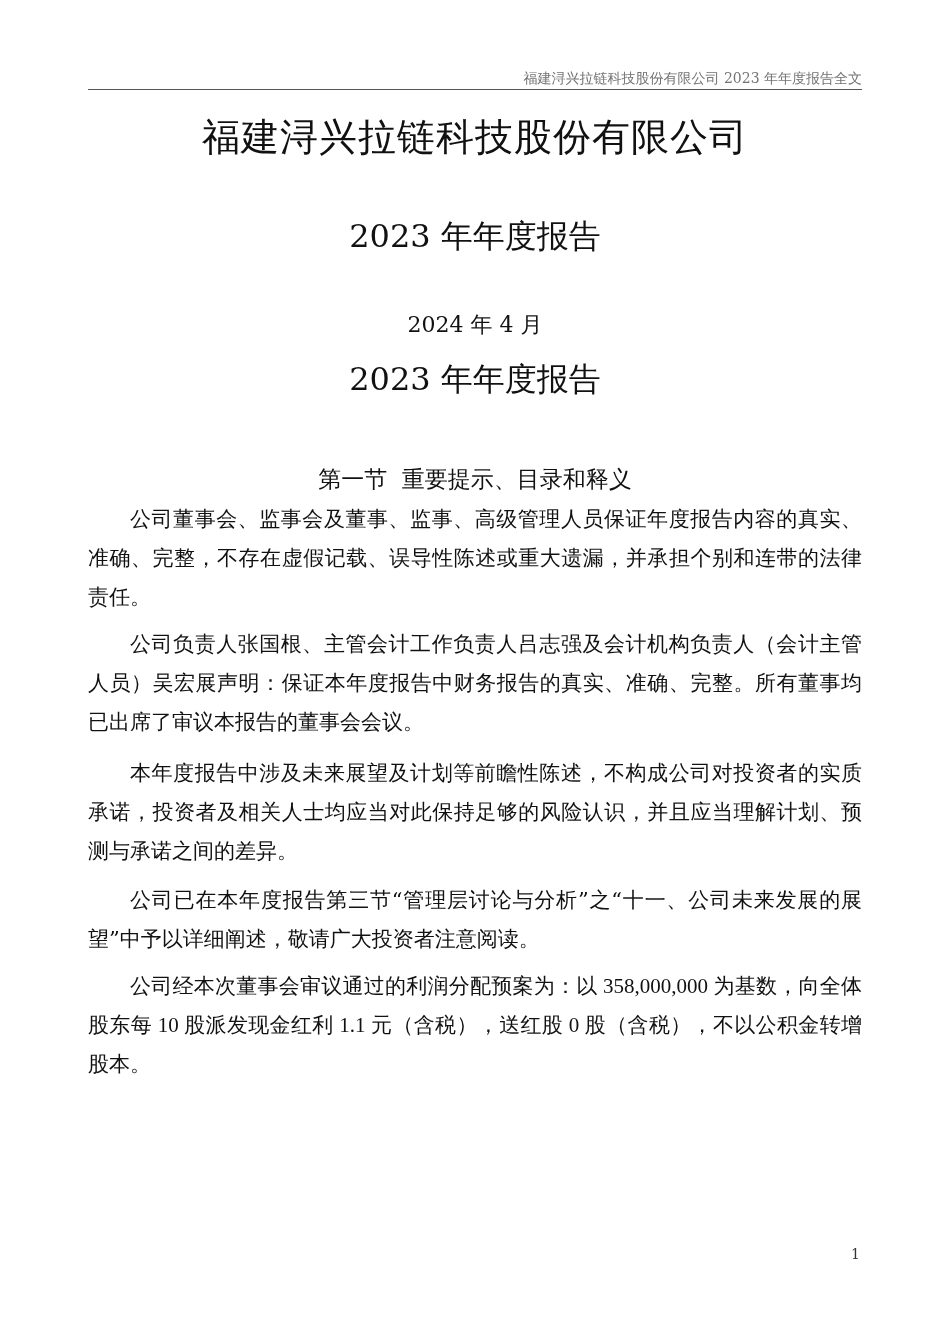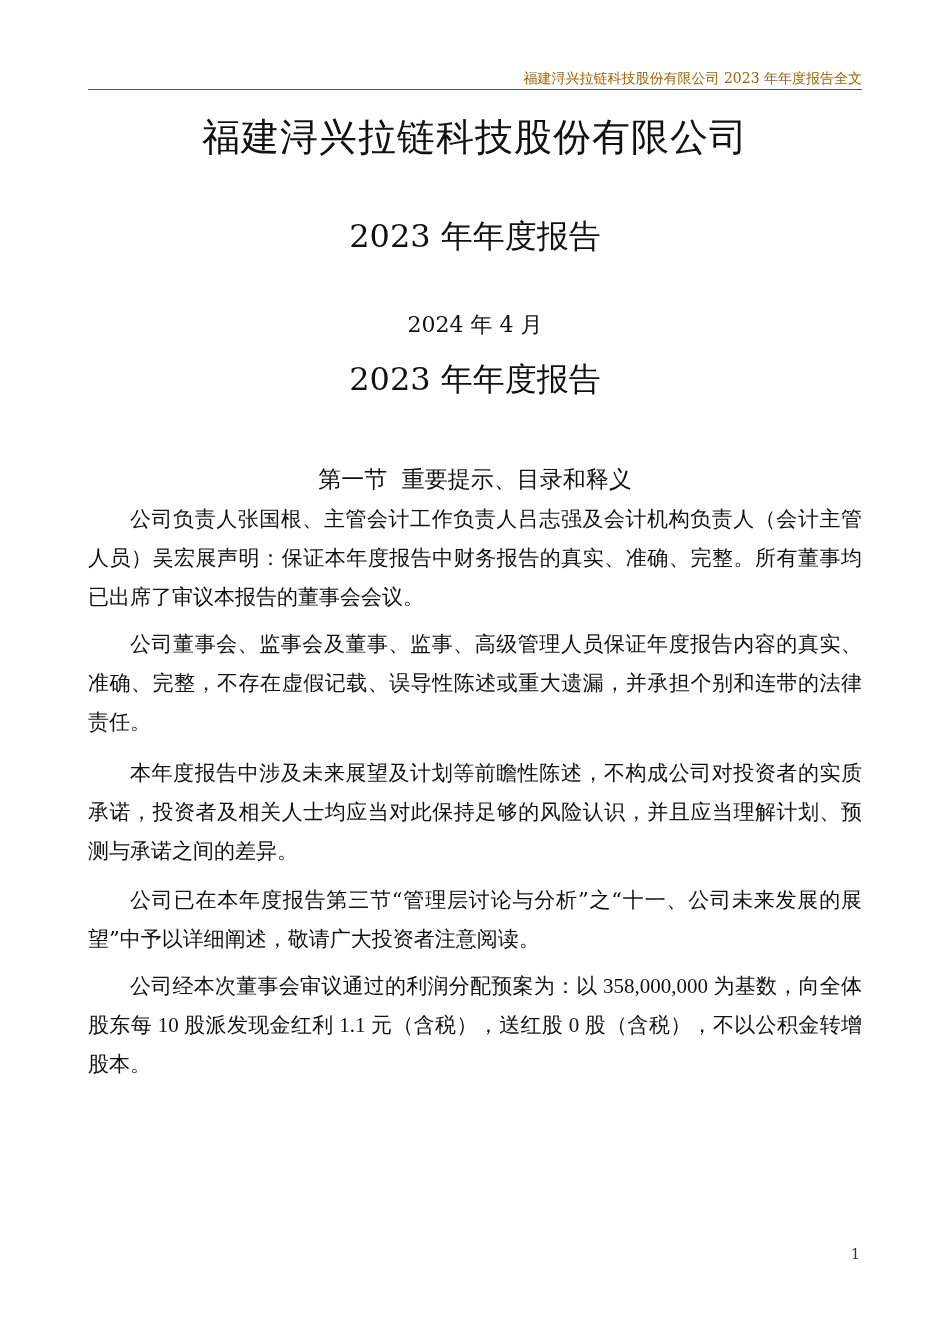--- a/index.html
+++ b/index.html
@@ -1,18 +1,18 @@
 <!DOCTYPE html>
 <html><head>
 <meta charset="utf-8">
 <style>
   html, body { margin: 0; padding: 0; background: #ffffff; }
   body { width: 950px; height: 1344px; position: relative; overflow: hidden;
          font-family: "DejaVu Serif", "Liberation Serif", serif; color: #111; }
-  .header-text { position: absolute; top: 70px; right: 88px; font-size: 14px; color: #a16207; }
+  .header-text { position: absolute; top: 70px; right: 88px; font-size: 14px; color: #737373; }
   .header-rule { position: absolute; top: 89px; left: 88px; right: 88px; height: 1px; background: #555; }
   .title { position: absolute; left: 0; right: 0; text-align: center; }
   .t1 { top: 112px; font-size: 38px; letter-spacing: 1px; text-align: center; }
   .t2 { top: 215px; font-size: 32px; }
   .t3 { top: 310px; font-size: 22px; }
   .t4 { top: 358px; font-size: 32px; }
   .t5 { top: 432px; font-size: 23px; margin-top: 32px; }
   .body { position: absolute; left: 88px; right: 88px; top: 500px; font-size: 21px; line-height: 39px; }
   .para { margin: 0 0 8px 0; text-indent: 2em; text-align: justify; }
   .page-num { position: absolute; right: 90px; top: 1246px; font-size: 14px; color: #333; }
@@ -23,20 +23,20 @@
 <div class="header-text">福建浔兴拉链科技股份有限公司 2023 年年度报告全文</div>
 <div class="header-rule"></div>
 
 <div class="title t1">福建浔兴拉链科技股份有限公司</div>
 <div class="title t2">2023 年年度报告</div>
 <div class="title t3">2024 年 4 月</div>
 <div class="title t4">2023 年年度报告</div>
 <div class="title t5" style="white-space:pre;">第一节  重要提示、目录和释义</div>
 
 <div class="body">
+  <p class="para">公司董事会、监事会及董事、监事、高级管理人员保证年度报告内容的真实、准确、完整，不存在虚假记载、误导性陈述或重大遗漏，并承担个别和连带的法律责任。</p>
   <p class="para">公司负责人张国根、主管会计工作负责人吕志强及会计机构负责人（会计主管人员）吴宏展声明：保证本年度报告中财务报告的真实、准确、完整。所有董事均已出席了审议本报告的董事会会议。</p>
-  <p class="para">公司董事会、监事会及董事、监事、高级管理人员保证年度报告内容的真实、准确、完整，不存在虚假记载、误导性陈述或重大遗漏，并承担个别和连带的法律责任。</p>
   <p class="para" style="margin-top:12px;">本年度报告中涉及未来展望及计划等前瞻性陈述，不构成公司对投资者的实质承诺，投资者及相关人士均应当对此保持足够的风险认识，并且应当理解计划、预测与承诺之间的差异。</p>
   <p class="para" style="margin-top:10px;">公司已在本年度报告第三节“管理层讨论与分析”之“十一、公司未来发展的展望”中予以详细阐述，敬请广大投资者注意阅读。</p>
   <p class="para" style="margin-top:4px;font-family:Liberation Serif, serif;">公司经本次董事会审议通过的利润分配预案为：以 358,000,000 为基数，向全体股东每 10 股派发现金红利 1.1 元（含税），送红股 0 股（含税），不以公积金转增股本。</p>
 </div>
 
 <div class="page-num">1</div>
 
 </body></html>

